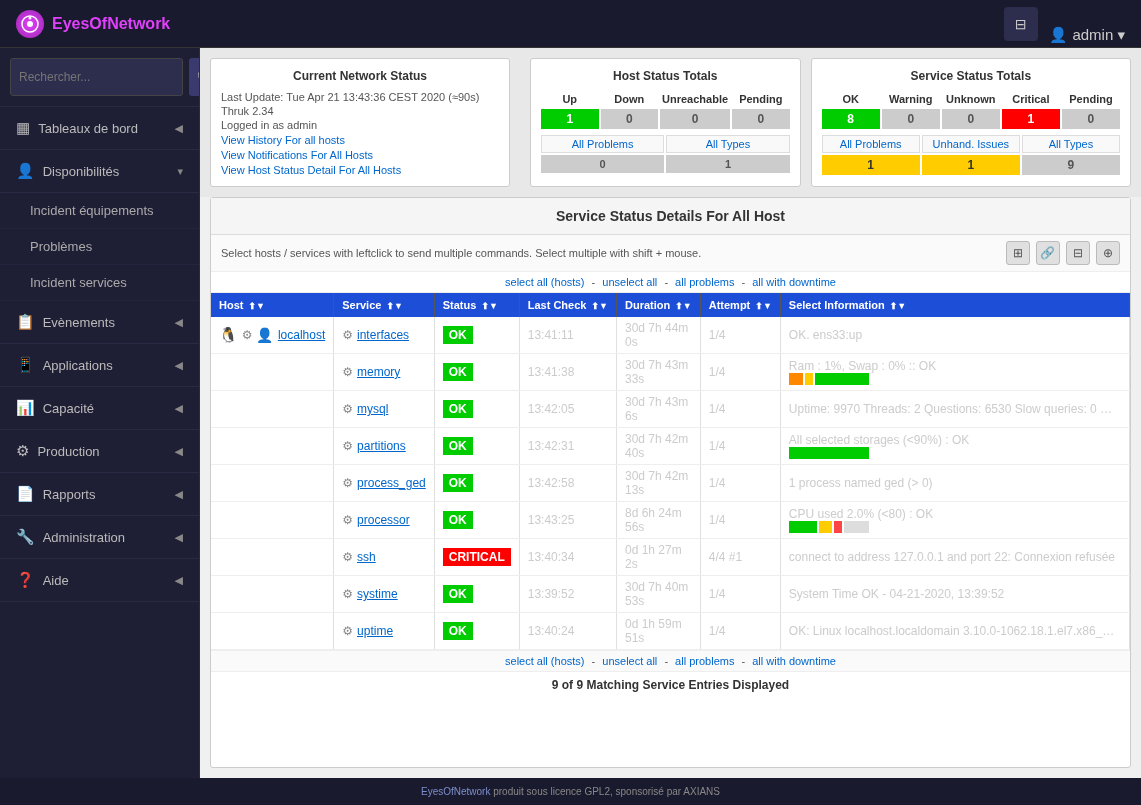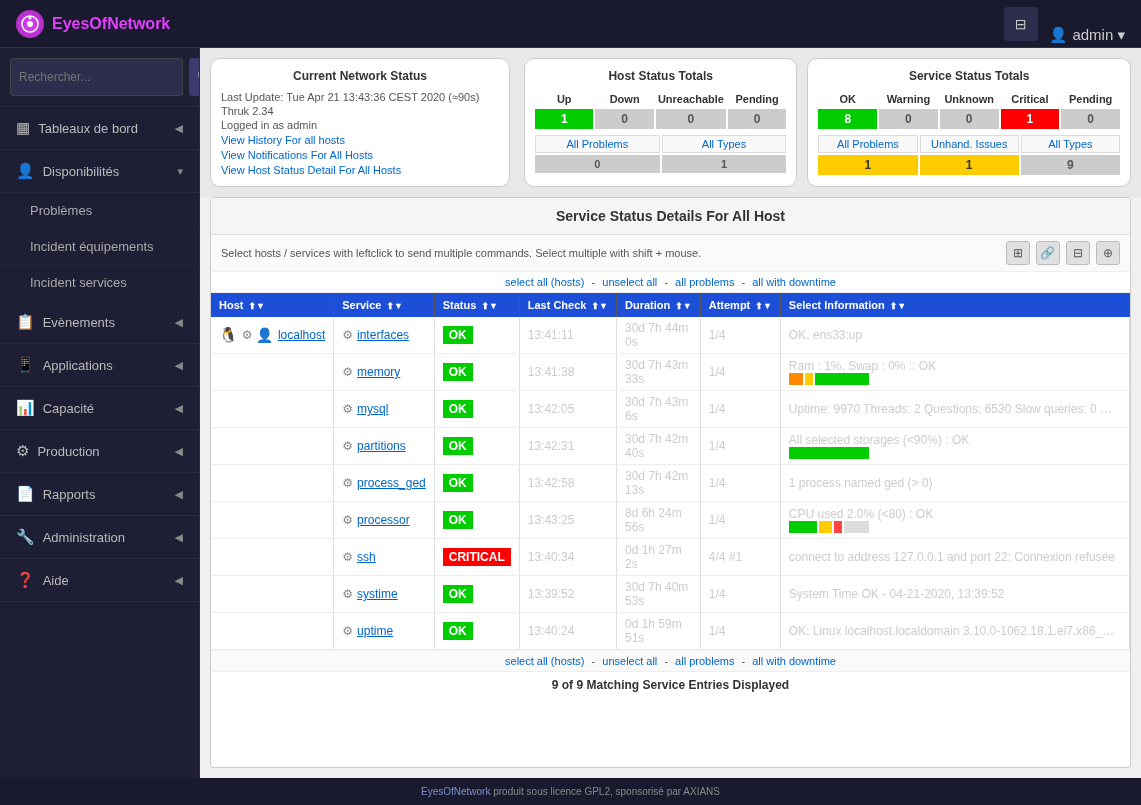--- a/index.html
+++ b/index.html
@@ -113,28 +113,28 @@
     
     .status-panels {
       display: flex;
       gap: 0;
       padding: 10px;
       background: #e8e8e8;
     }
     .panel {
       background: white;
       border: 1px solid #ccc;
-      border-radius: 10px;
+      border-radius: 3px;
       padding: 10px;
     }
     .panel-network {
       width: 300px;
       flex-shrink: 0;
     }
-    .panel-host { flex: 1; margin-left: 14px; }
+    .panel-host { flex: 1; margin-left: 20px; }
     .panel-service { flex: 1.2; margin-left: 10px; }
     .panel-title {
       text-align: center;
       font-weight: bold;
       font-size: 12px;
       color: #333;
       margin-bottom: 8px;
     }
     .panel-network p { font-size: 11px; color: #555; margin-bottom: 2px; }
     .panel-network a { color: #0066cc; font-size: 11px; text-decoration: none; display: block; margin-top: 3px; }
@@ -366,24 +366,24 @@
       <span class="chevron">◀</span>
     </div>
 
     <div class="sidebar-item">
       <span class="icon">👤</span>
       <span class="label">Disponibilités</span>
       <span class="chevron">▾</span>
     </div>
 
     <div class="sidebar-sub-item">
+      <span>Incident équipements</span>
+    </div>
+    <div class="sidebar-sub-item">
       <span>Problèmes</span>
-    </div>
-    <div class="sidebar-sub-item">
-      <span>Incident équipements</span>
     </div>
     <div class="sidebar-sub-item">
       <span>Incident services</span>
     </div>
 
     <div class="sidebar-item">
       <span class="icon">📋</span>
       <span class="label">Evènements</span>
       <span class="chevron">◀</span>
     </div>

